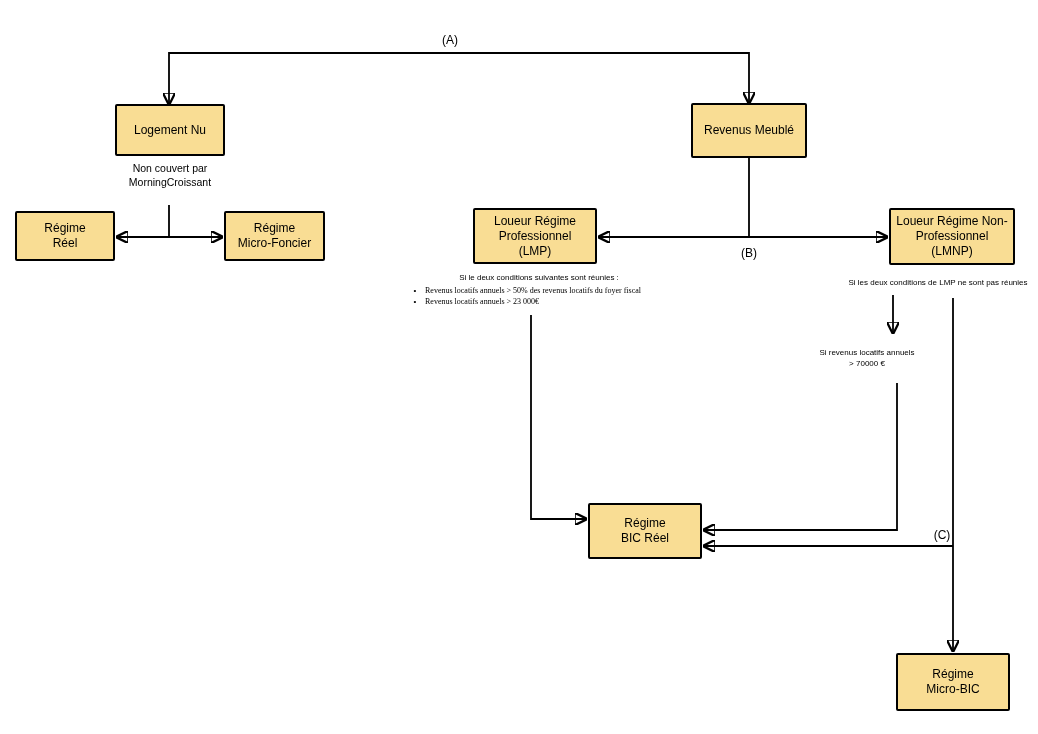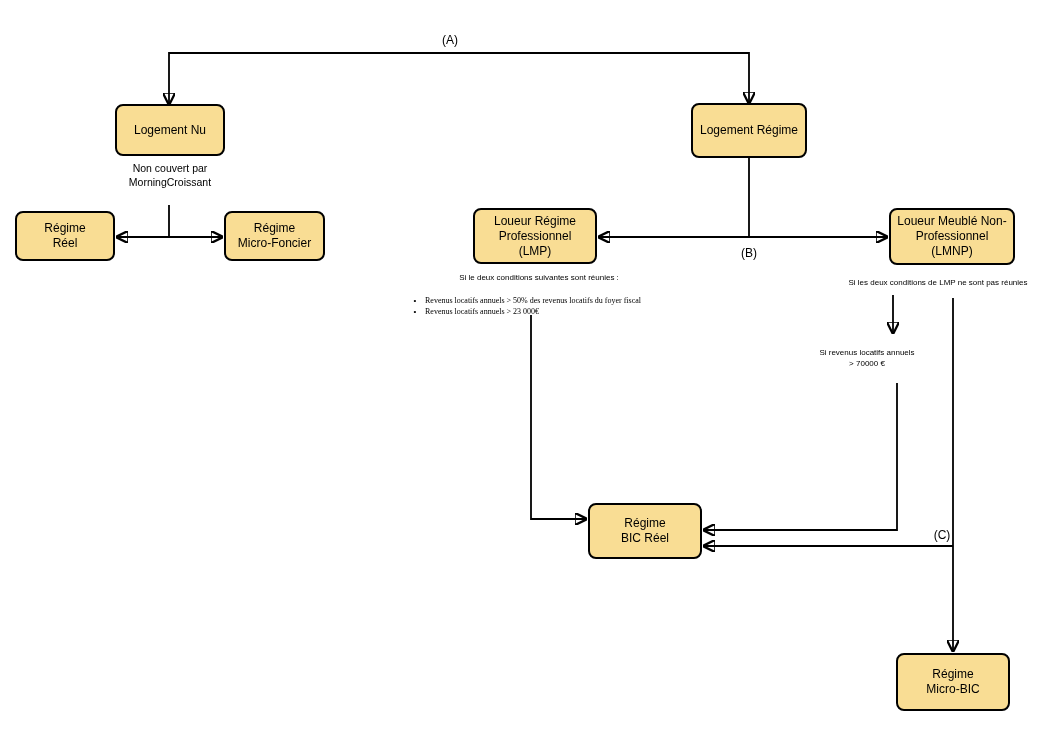--- a/index.html
+++ b/index.html
@@ -13,34 +13,34 @@
   }
   .edges{position:absolute;left:0;top:0;}
   .edges path{fill:none;stroke:#000000;stroke-width:1.8;}
   .node{
     position:absolute;
     box-sizing:border-box;
     display:flex;align-items:center;justify-content:center;
     text-align:center;
     background:#F9DD94;
     border:2px solid #000000;
-    border-radius:8px;
+    border-radius:2px;
     font-size:12px;line-height:1.25;
     white-space:pre-line;
   }
   .lbl{
     position:absolute;
     text-align:center;
     white-space:pre-line;
   }
   .lbl-big{font-size:12px;}
   .lbl-mid{font-size:10.5px;line-height:1.35;}
   .lbl-small{font-size:8px;line-height:10.5px;}
   .cond-block{position:absolute;font-size:8px;line-height:10.5px;}
-  .cond-header{text-align:center;margin-bottom:12px;}
+  .cond-header{text-align:center;margin-bottom:2px;}
   .bullet-row{display:flex;margin-top:1px;}
   .bullet-dot{width:8px;margin-left:8px;margin-right:6px;text-align:center;}
   .bullet-text{flex:1;text-align:left;font-family:Liberation Serif, serif;}
 </style>
 </head>
 <body>
 
 <div class="canvas">
 
   <svg class="edges" width="1038" height="734" viewBox="0 0 1038 734" xmlns="http://www.w3.org/2000/svg">
@@ -69,41 +69,41 @@
     <path d="M953,298 L953,651" marker-end="url(#arr)"></path>
 
     <path d="M953,546 L704,546" marker-end="url(#arr)"></path>
   </svg>
 
   <div class="node" style="left:115px;top:104px;width:110px;height:52px;">
     <span>Logement Nu</span>
   </div>
 
   <div class="node" style="left:691px;top:103px;width:116px;height:55px;">
-    <span>Logement Régime</span>
+    <span>Revenus Meublé</span>
   </div>
 
   <div class="node" style="left:15px;top:211px;width:100px;height:50px;">
     <span>Régime
 Réel</span>
   </div>
 
   <div class="node" style="left:224px;top:211px;width:101px;height:50px;">
     <span>Régime
 Micro-Foncier</span>
   </div>
 
   <div class="node" style="left:473px;top:208px;width:124px;height:56px;">
     <span>Loueur Régime
 Professionnel
 (LMP)</span>
   </div>
 
   <div class="node" style="left:889px;top:208px;width:126px;height:57px;">
-    <span>Loueur Meublé Non-
+    <span>Loueur Régime Non-
 Professionnel
 (LMNP)</span>
   </div>
 
   <div class="node" style="left:588px;top:503px;width:114px;height:56px;">
     <span>Régime
 BIC Réel</span>
   </div>
 
   <div class="node" style="left:896px;top:653px;width:114px;height:58px;">

